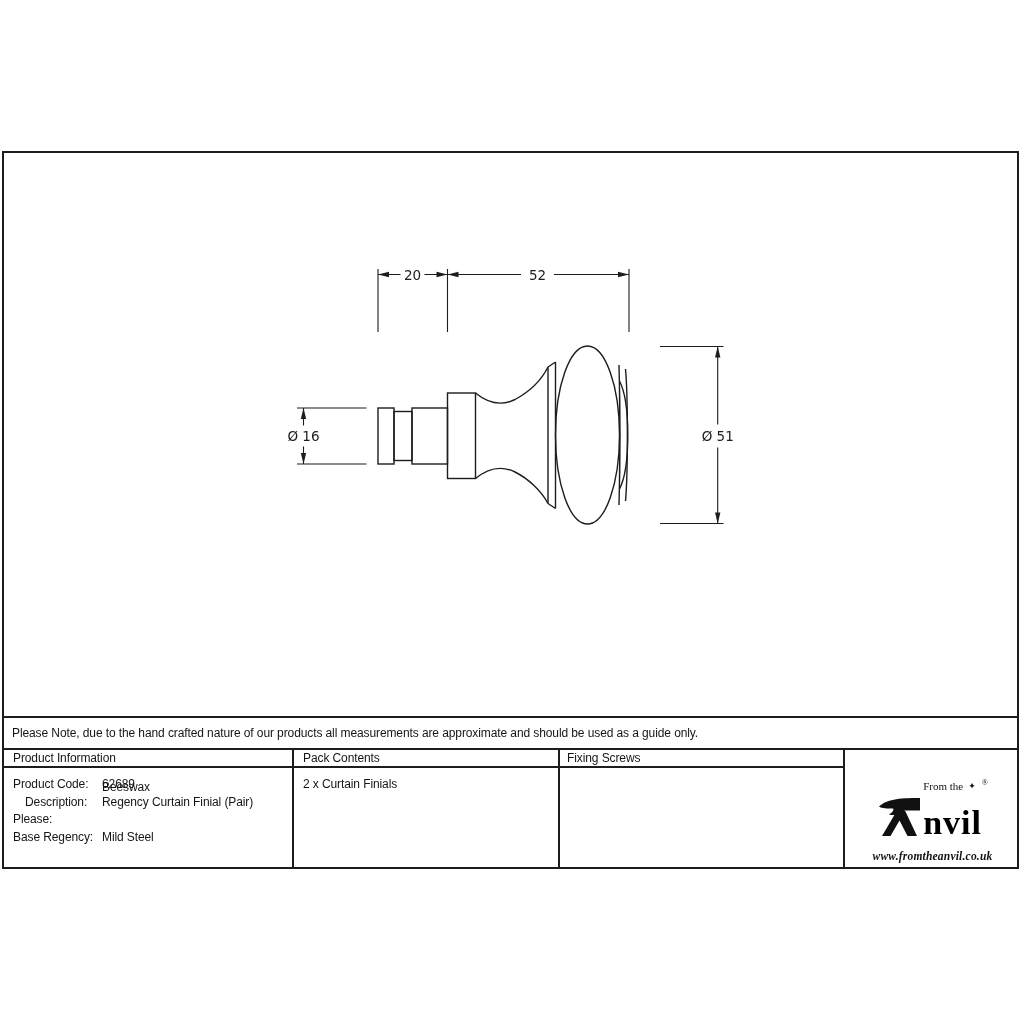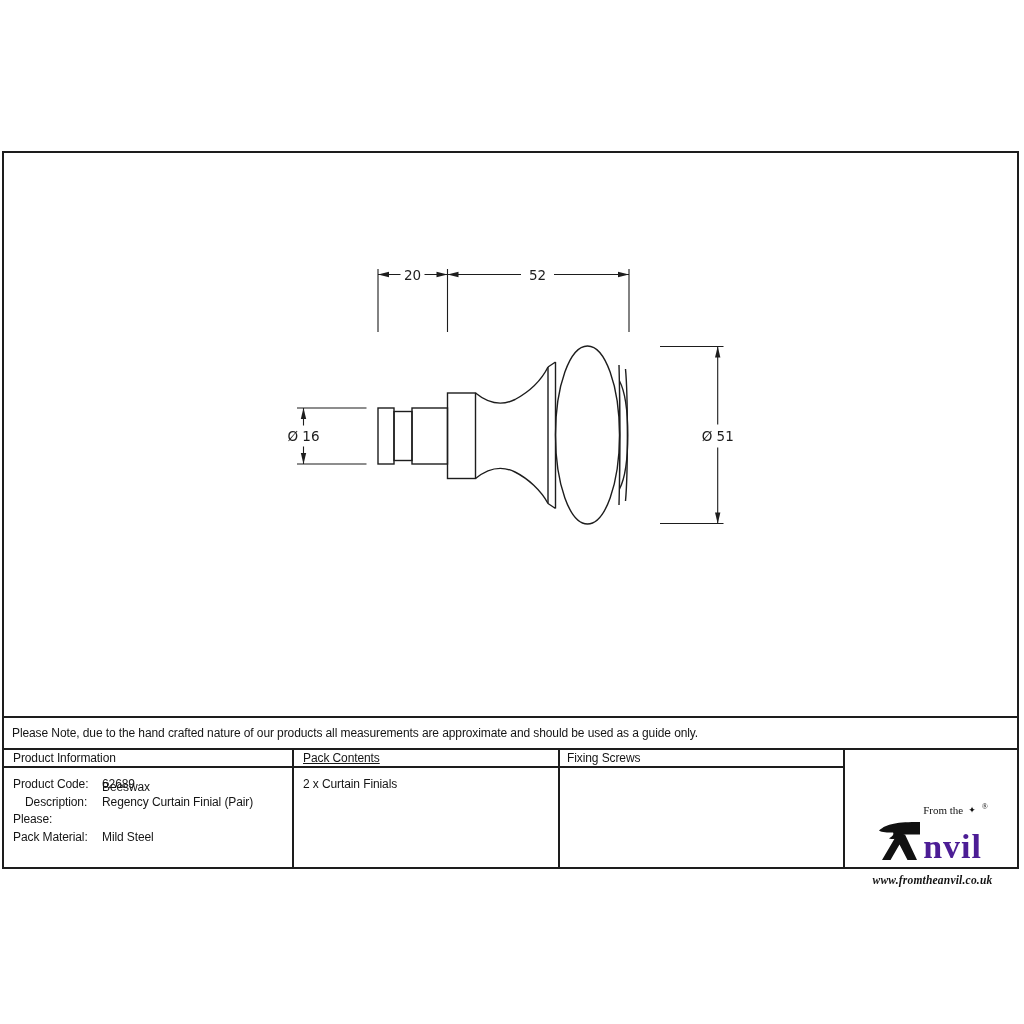--- a/index.html
+++ b/index.html
@@ -11,31 +11,31 @@
   .hline{position:absolute;height:2px;background:#1d1d1d;left:3px;width:1016px;}
   .vline{position:absolute;width:2px;background:#1d1d1d;top:748px;height:121px;}
   .cell-text{position:absolute;font-size:12px;letter-spacing:-0.1px;
              line-height:14px;color:#151515;white-space:nowrap;}
   .drawing{position:absolute;left:270px;top:255px;width:480px;height:290px;}
   .outline{fill:none;stroke:#1d1d1d;stroke-width:1.4px;}
   .dim{fill:none;stroke:#1d1d1d;stroke-width:1.1px;}
   .arrow{fill:#1d1d1d;stroke:none;}
   .dim-text{font:13.5px "DejaVu Sans",sans-serif;fill:#1d1d1d;}
   
-  .logo{position:absolute;left:846px;top:788px;width:173px;height:114px;
+  .logo{position:absolute;left:846px;top:764px;width:173px;height:114px;
         display:flex;flex-direction:column;align-items:center;justify-content:center;}
   .logo-main{display:flex;align-items:flex-end;}
   .anvil-icon{width:44px;height:40px;margin-right:2px;flex:0 0 auto;}
   .logo-right{display:flex;flex-direction:column;}
   .logo-top{display:flex;align-items:flex-start;
             font:11px "Liberation Serif","DejaVu Serif",serif;color:#111;}
   .logo-top .diamond{font-size:9px;margin-left:5px;margin-top:1px;}
   .logo-top .reg{font-size:8px;margin-left:6px;margin-top:-2px;}
   .logo-word{font:700 34px/0.80 "Liberation Serif","DejaVu Serif",serif;
-             color:#4c1d95;letter-spacing:1px;margin-top:17px;}
+             color:#000000;letter-spacing:1px;margin-top:17px;}
   .logo-url{font:italic 700 11.5px "Liberation Serif","DejaVu Serif",serif;
             color:#111;margin-top:13px;letter-spacing:0.2px;}
 </style>
 </head>
 <body>
 
 <div class="page">
 
   <div class="frame"></div>
 
@@ -87,30 +87,30 @@
   <div class="hline" style="top:716px;"></div>
   <div class="cell-text" style="left:12px;top:726px;">Please Note, due to the hand crafted nature of our products all measurements are approximate and should be used as a guide only.</div>
 
   <div class="hline" style="top:748px;"></div>
   <div class="hline" style="top:766px;width:841px;"></div>
   <div class="vline" style="left:292px;"></div>
   <div class="vline" style="left:558px;"></div>
   <div class="vline" style="left:843px;"></div>
 
   <div class="cell-text" style="left:13px;top:751px;">Product Information</div>
-  <div class="cell-text" style="left:303px;top:751px;text-decoration:underline;">Pack Contents</div>
+  <div class="cell-text" style="left:303px;top:751px;">Pack Contents</div>
   <div class="cell-text" style="left:567px;top:751px;">Fixing Screws</div>
 
   <div class="cell-text" style="left:13px;top:777px;">Product Code:</div>
   <div class="cell-text" style="left:102px;top:777px;">62689</div>
   <div class="cell-text" style="left:25px;top:795px;">Description:</div>
   <div class="cell-text" style="left:102px;top:795px;">Regency Curtain Finial (Pair)</div>
   <div class="cell-text" style="left:13px;top:812px;">Please:</div>
   <div class="cell-text" style="left:102px;top:780px;">Beeswax</div>
-  <div class="cell-text" style="left:13px;top:830px;">Pack Material:</div>
+  <div class="cell-text" style="left:13px;top:830px;">Base Regency:</div>
   <div class="cell-text" style="left:102px;top:830px;">Mild Steel</div>
 
   <div class="cell-text" style="left:303px;top:777px;">2 x Curtain Finials</div>
 
   <div class="cell-text" style="left:567px;top:777px;"></div>
 
   <div class="logo">
     <div class="logo-main">
       <svg class="anvil-icon" viewBox="0 0 44 40">
         <path fill="#111" d="M2,9.5 C10,2.5 20,1 43,1 L43,13.5 L27,13.5 C24.5,17.5 18,19 12,17.5 C16,15 17,13 16,11.5 C10.5,11.5 5,11.5 2,9.5 Z"></path>

